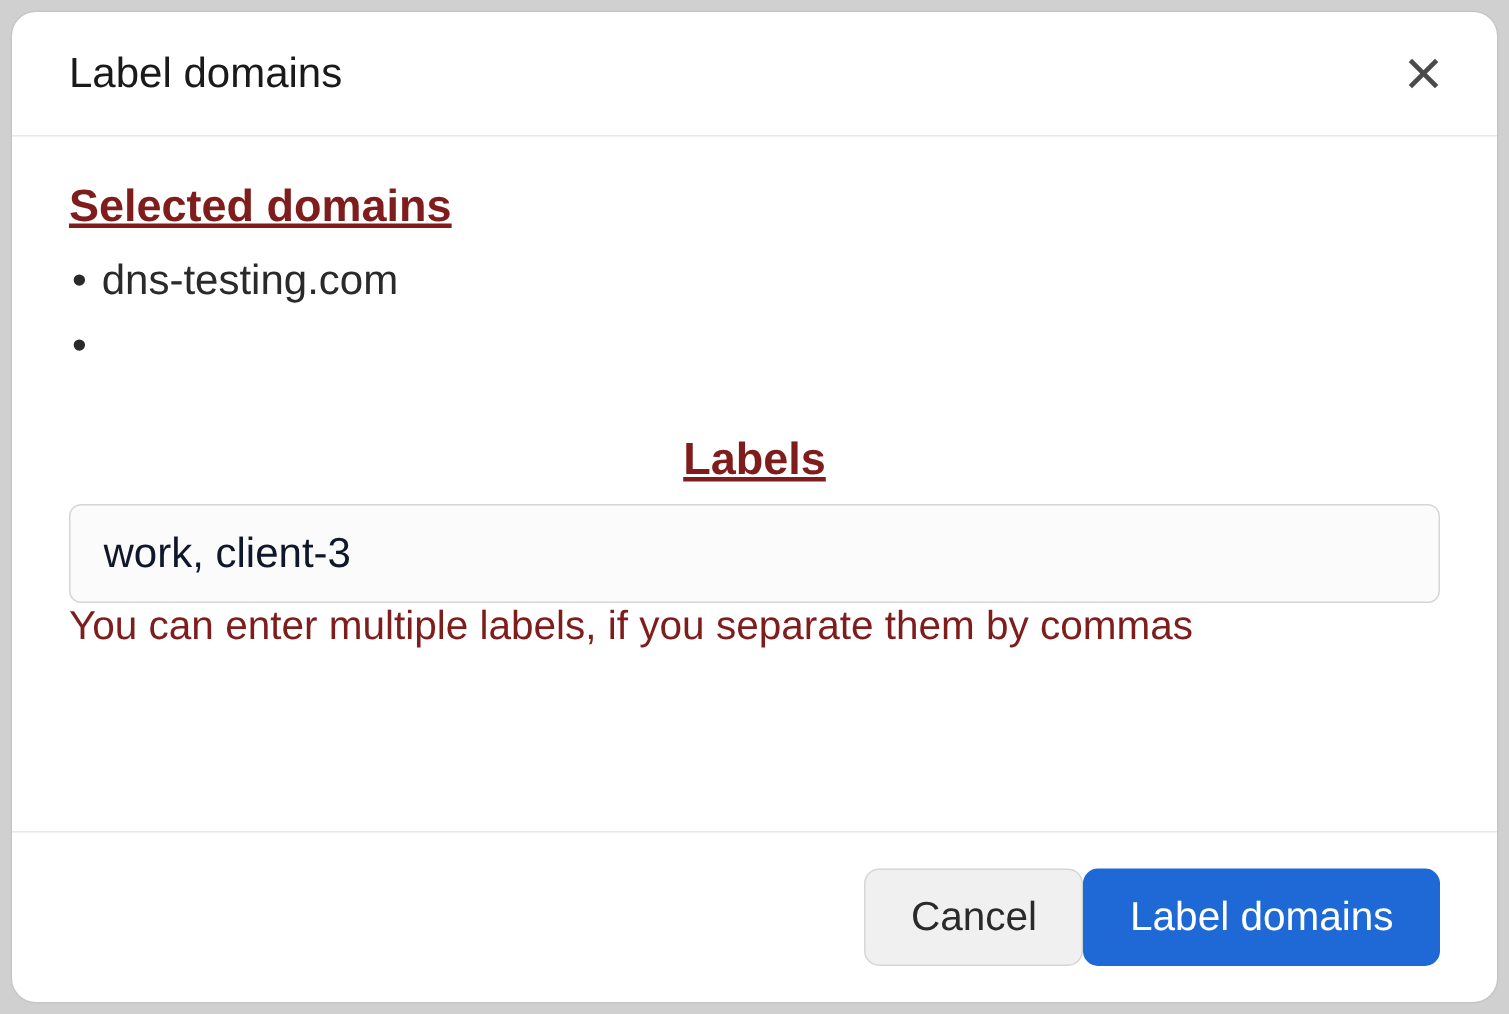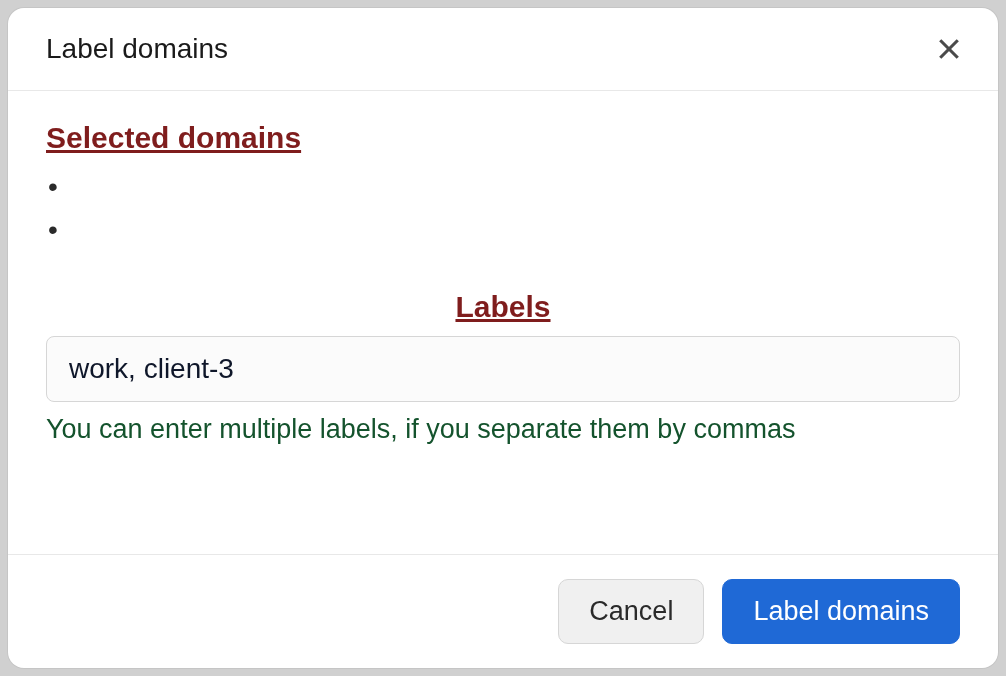--- a/index.html
+++ b/index.html
@@ -89,29 +89,27 @@
       font-size: 28px;
       color: #0f172a;
       border: 1px solid #d6d6d6;
       border-radius: 8px;
       background: #fbfbfb;
       outline: none;
       font-family: inherit;
     }
     .helper-text {
       font-size: 27px;
-      color: #14532d;
-      margin-top: 12px;
+      color: #7f1d1d;
     }
     .modal-footer {
       border-top: 1px solid #e8e8e8;
       padding: 24px 38px 24px 38px;
       display: flex;
       justify-content: flex-end;
-      gap: 18px;
     }
     .btn {
       font-size: 27px;
       padding: 16px 30px;
       border-radius: 10px;
       cursor: pointer;
       font-family: inherit;
       border: 1px solid transparent;
     }
     .btn-secondary {
@@ -140,20 +138,21 @@
     </button>
   </div>
 
   <div class="modal-body">
 
     <div class="section-heading">Selected domains</div>
 
     <div class="domain-list">
       <div class="domain-item">
         <span class="bullet">•</span>
+        <span>dns-testing.com</span>
       </div>
       <div class="domain-item">
         <span class="bullet">•</span>
       </div>
     </div>
 
     <div class="labels-section">
       <div class="section-heading">Labels</div>
       <input type="text" class="labels-input" value="work, client-3" style="">
       <div class="helper-text">You can enter multiple labels, if you separate them by commas</div>

